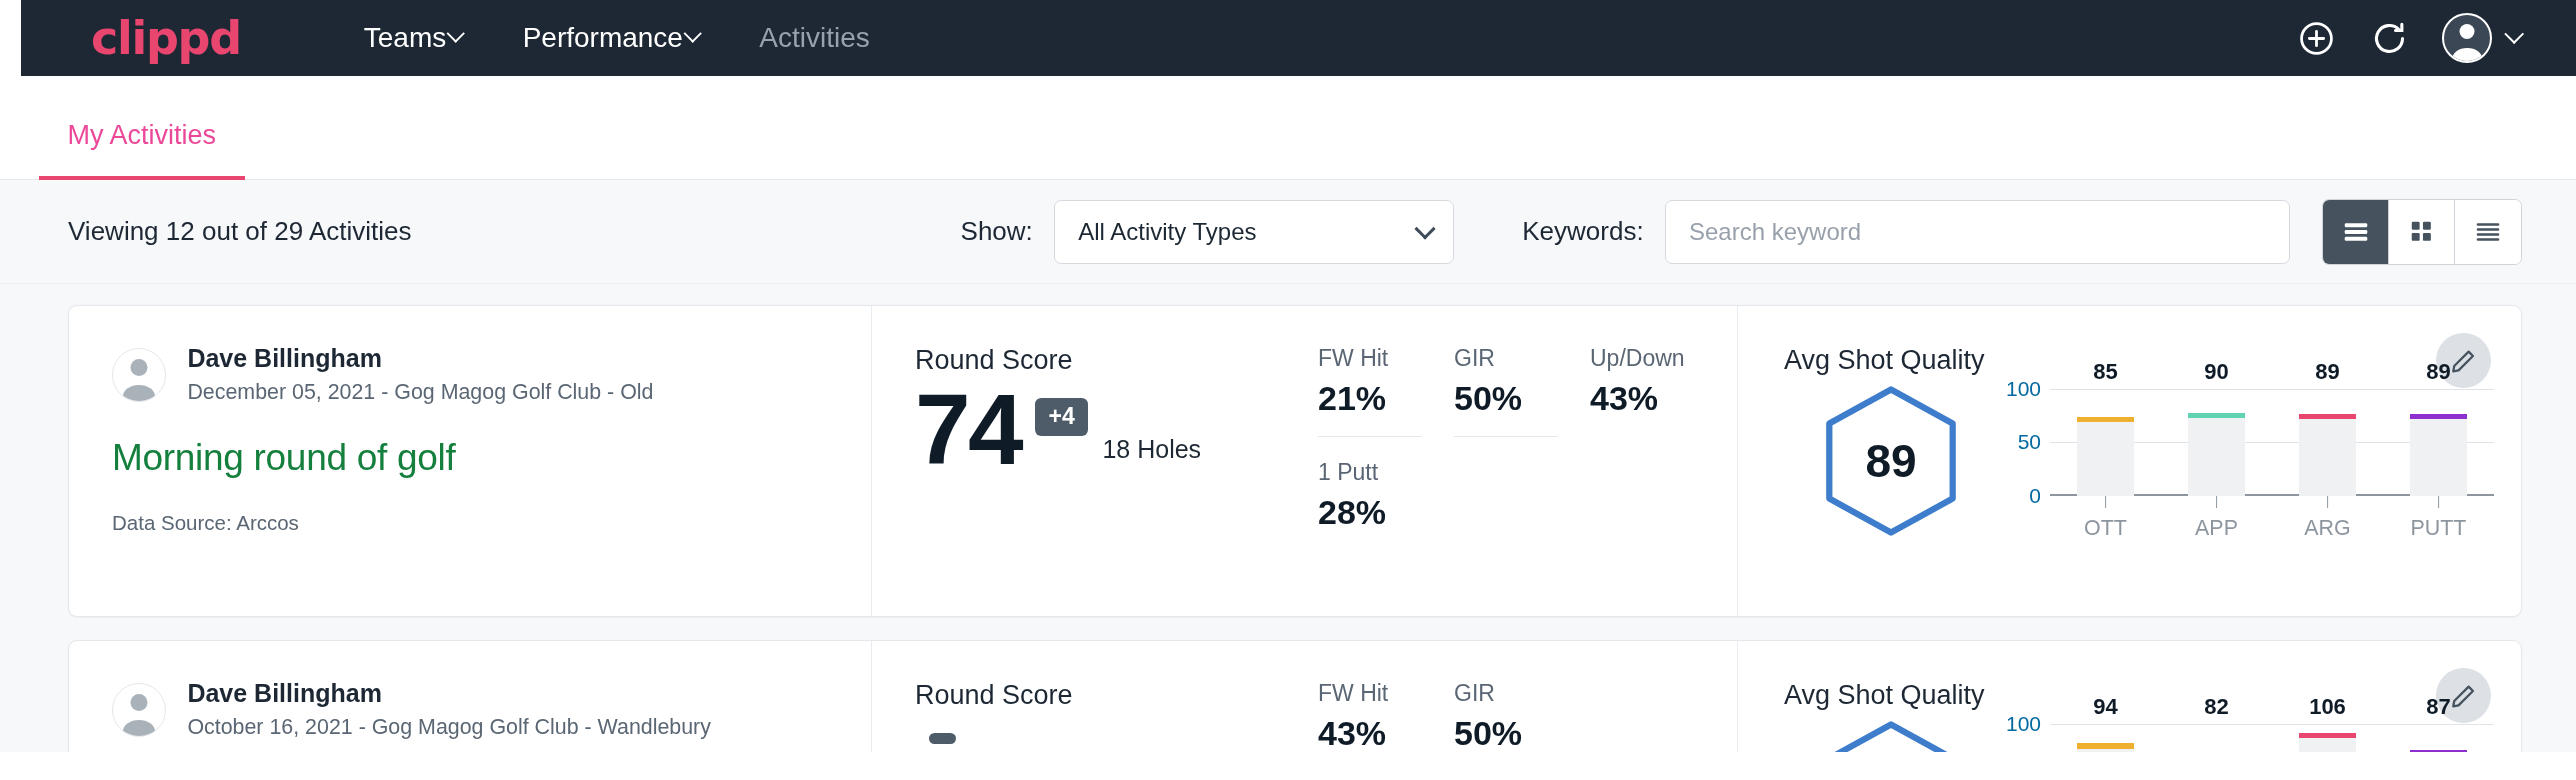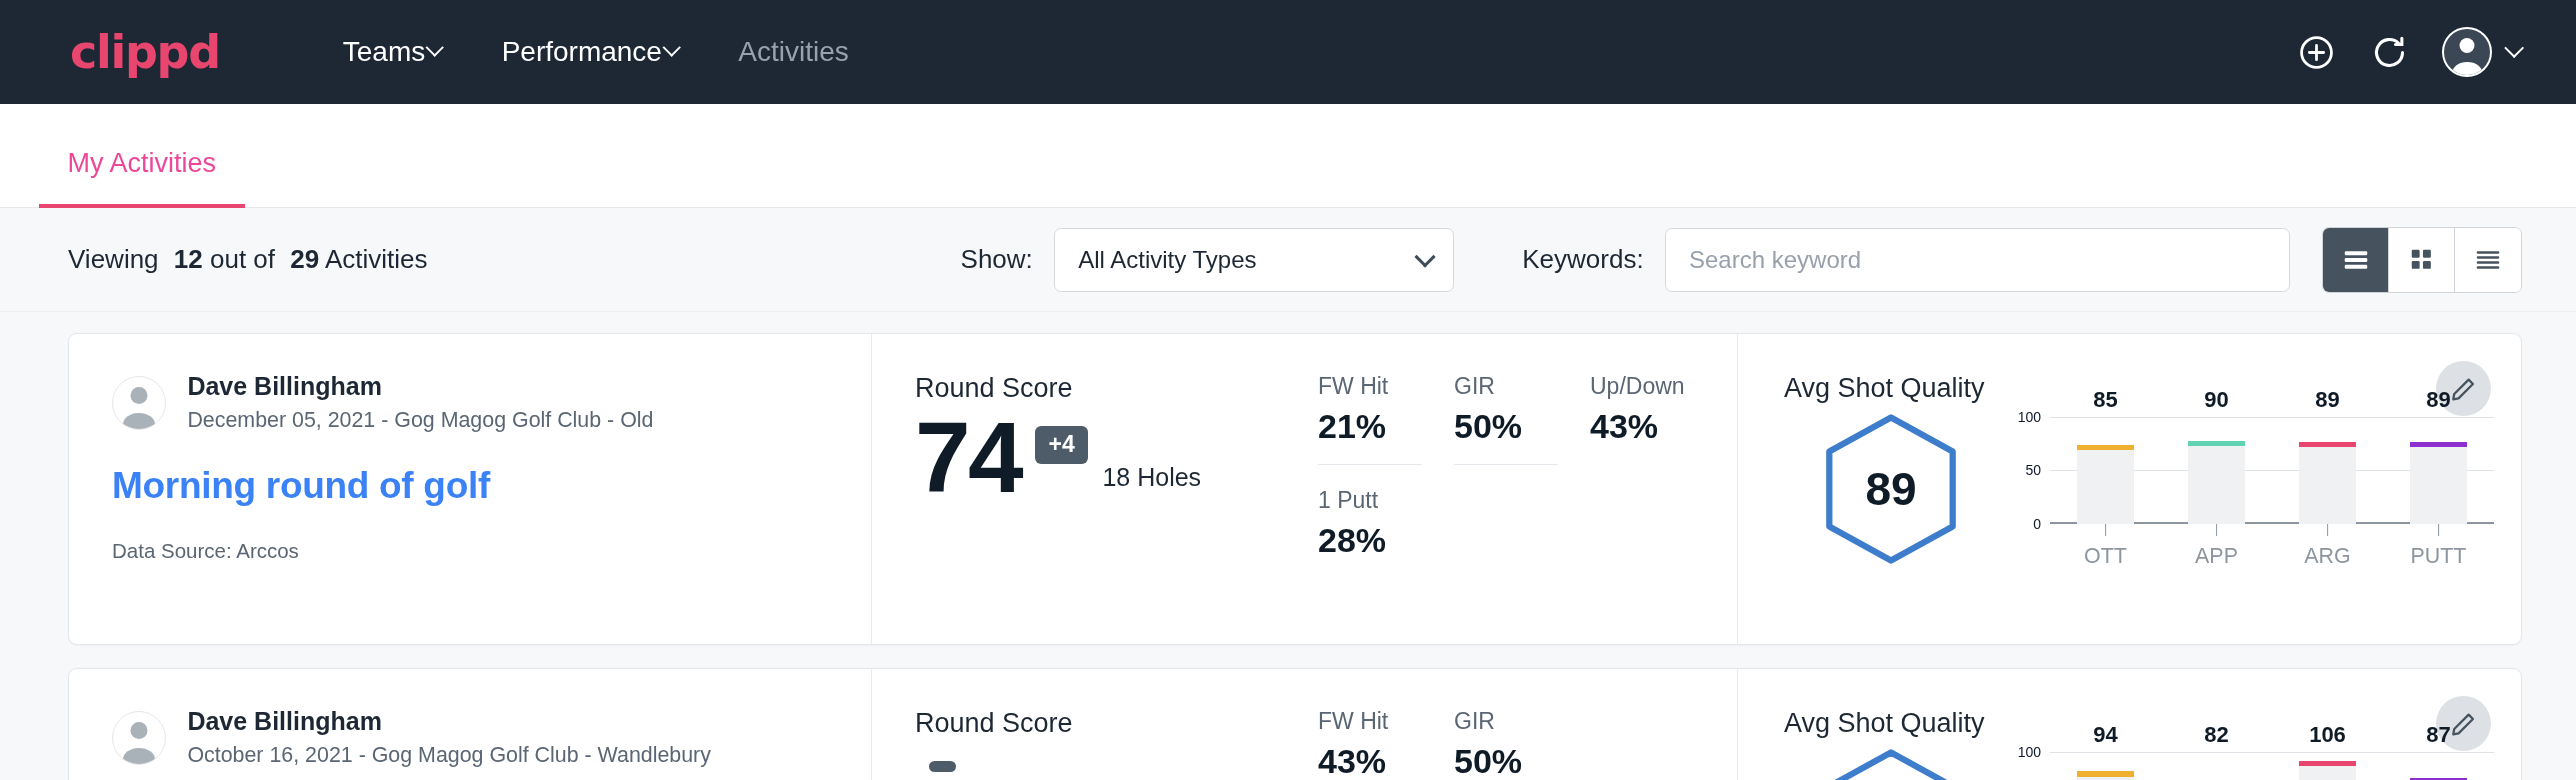--- a/index.html
+++ b/index.html
@@ -7,26 +7,27 @@
     width: 2576px;
     height: 780px;
     overflow: hidden;
     background: #ffffff;
     font-family: "Liberation Sans", sans-serif;
     -webkit-font-smoothing: antialiased;
   }
 
   
   .topnav {
-    height: 104px;
+    height: 76px;
     background: #1d2834;
     display: flex;
     align-items: center;
     padding: 0 55px 0 70px;
     position: relative;
+    margin-left: 21px;
   }
   .brand {
     font-size: 46px;
     font-weight: 700;
     color: #e8456f;
     letter-spacing: -1.3px;
     margin-right: 93px;
     line-height: 1;
     font-family: "DejaVu Sans", sans-serif;
   }
@@ -108,21 +109,21 @@
     background: #f7f8fa;
     display: flex;
     align-items: center;
     padding: 0 54px 0 68px;
     border-bottom: 0.9px solid #eceef1;
   }
   .viewing {
     font-size: 26px;
     color: #1d2834;
   }
-  .viewing b { font-weight: 700; margin-left: 8px; }
+  .viewing b { font-weight: 400; }
   .filter-group { display: flex; align-items: center; margin-left: auto; }
   .flabel {
     font-size: 26px;
     color: #1d2834;
     margin-right: 21.4px;
     white-space: nowrap;
   }
   .select {
     width: 400px; height: 64px;
     background: #fff;
@@ -203,21 +204,21 @@
   .c-avatar .head {
     position: absolute; top: 9.8px; left: 50%; transform: translateX(-50%);
     width: 17px; height: 17px; border-radius: 50%; background: #a9b1b9;
   }
   .c-avatar .body {
     position: absolute; bottom: -7.1px; left: 50%; transform: translateX(-50%);
     width: 32px; height: 23px; border-radius: 50% 50% 0 0; background: #a9b1b9;
   }
   .uname { font-size: 25px; font-weight: 700; color: #1d2834; line-height: 1.25; }
   .umeta { font-size: 21.4px; color: #5a6673; line-height: 1.35; margin-top: 3.6px; }
-  .ctitle { font-size: 37px; font-weight: 700; color: #3b82f6; margin-top: 30px; letter-spacing: -0.3px; }
+  .ctitle { font-size: 37px; font-weight: 400; color: #15803d; margin-top: 30px; letter-spacing: -0.3px; }
   .csrc { font-size: 20.5px; color: #5a6673; margin-top: 32px; }
 
   .col-score {
     width: 446px;
     padding: 39px 0 0 43px;
   }
   .sec-title { font-size: 27px; color: #1d2834; }
   .scorebox { display: flex; align-items: flex-start; margin-top: 5.4px; }
   .bignum {
     font-size: 100px;
@@ -272,21 +273,21 @@
   .chart { flex: 1; padding-top: 9px; padding-right: 27px; }
   .chart-inner { display: flex; }
   .yaxis {
     width: 52px;
     height: 107px;
     position: relative;
     flex: none;
   }
   .ytick {
     position: absolute; right: 9px;
-    font-size: 14px; color: #0f172a;
+    font-size: 21px; color: #0369a1;
     transform: translateY(-50%);
     text-align: right;
   }
   .plot {
     flex: 1;
     position: relative;
     height: 107px;
     display: flex;
     align-items: flex-end;
     justify-content: space-around;

